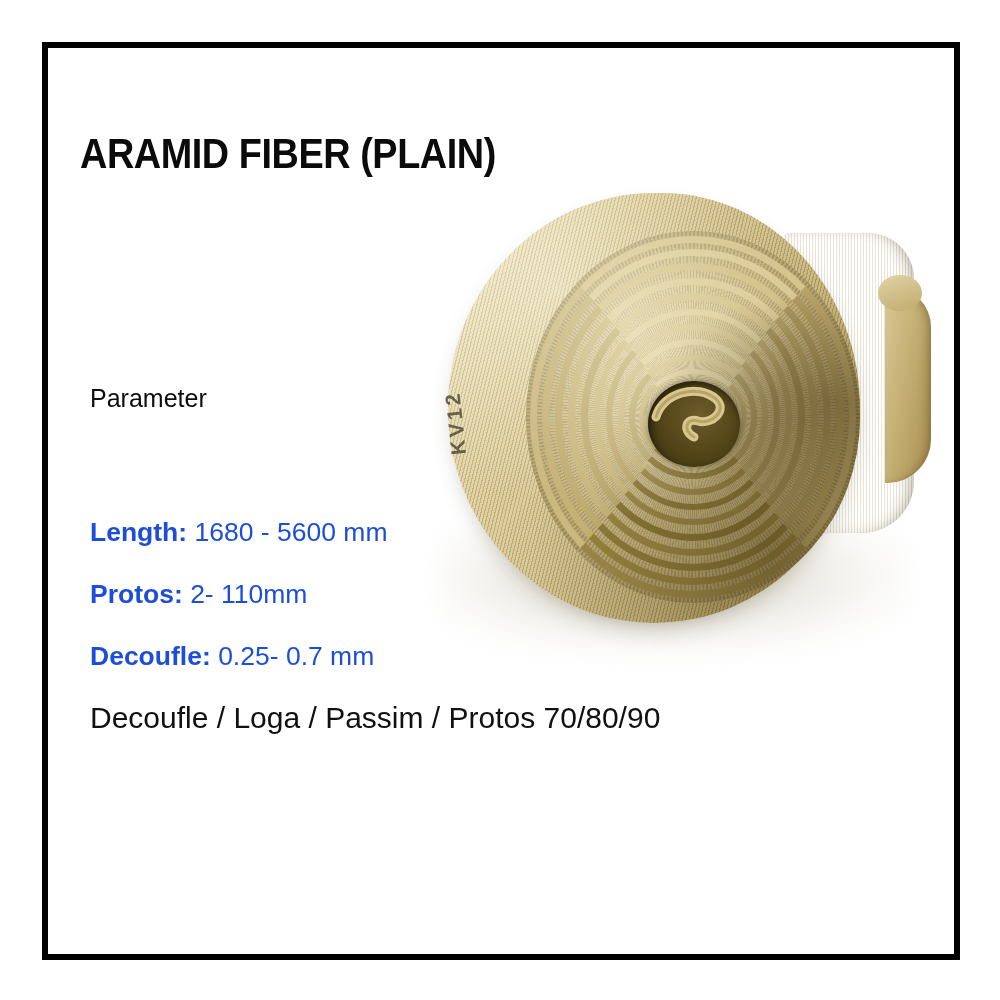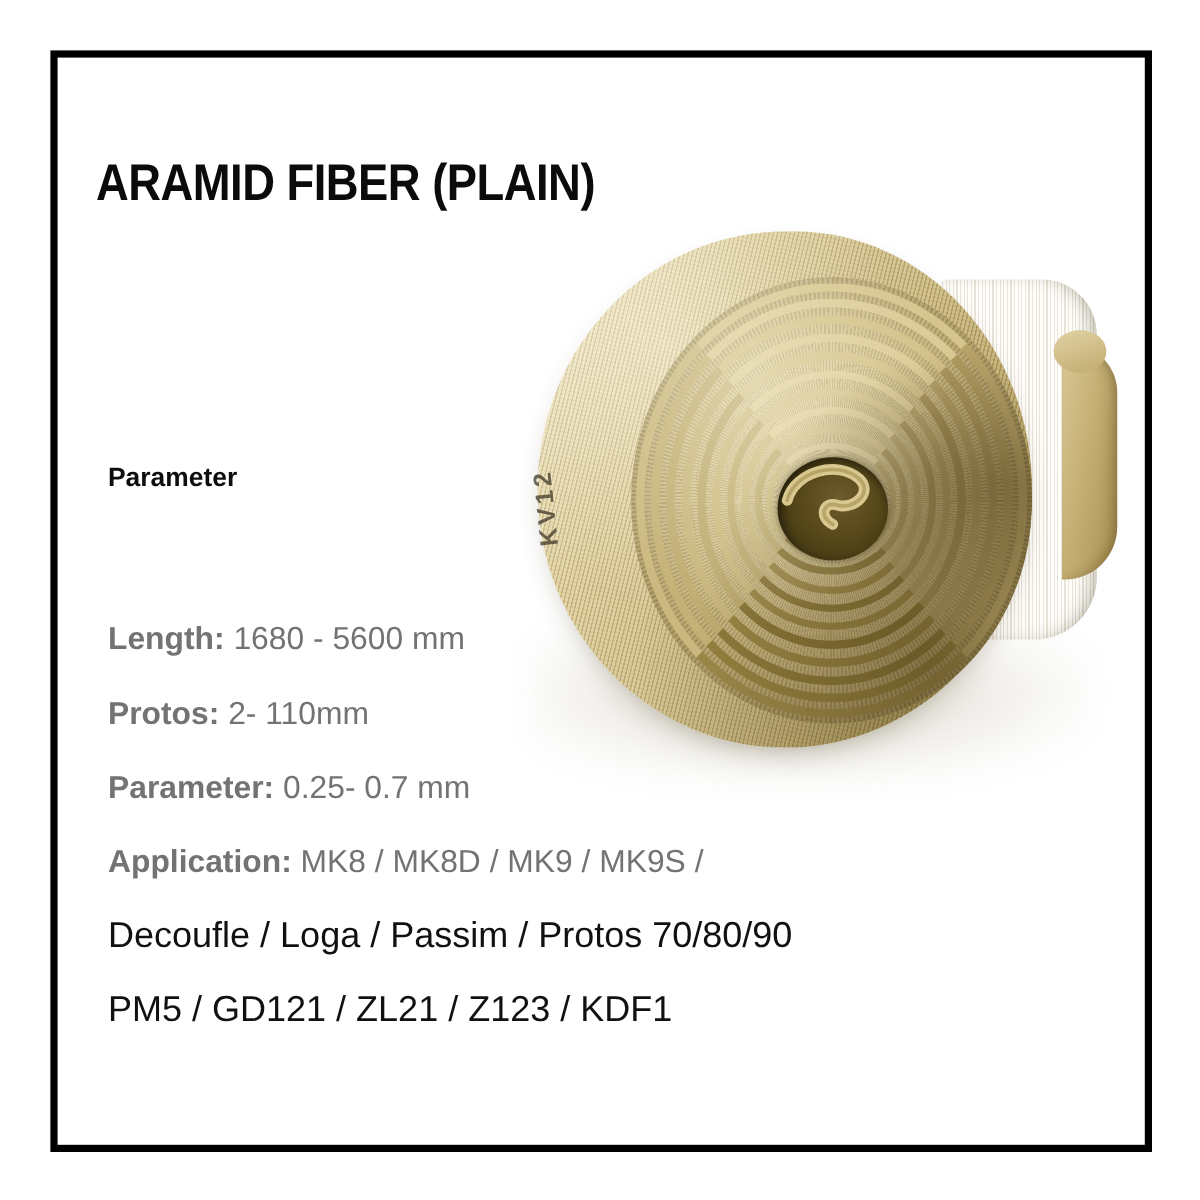--- a/index.html
+++ b/index.html
@@ -10,25 +10,25 @@
 
   #frame{position:absolute;left:42px;top:42px;width:918px;height:918px;
          border:6px solid #000000;box-sizing:border-box;background:transparent;}
 
   
   #title{position:absolute;left:80px;top:129px;font-size:43px;line-height:48px;
          font-weight:700;color:#0b0b0b;letter-spacing:-0.5px;
          font-family:"Liberation Sans Narrow","Liberation Sans",sans-serif;
          transform:scaleX(0.88);transform-origin:left center;white-space:nowrap;}
 
-  #param-head{position:absolute;left:90px;top:382px;font-size:22px;line-height:32px;
-              font-weight:700;color:#0d0d0d;}
+  #param-head{position:absolute;left:90px;top:382px;font-size:25px;line-height:32px;
+              font-weight:400;color:#0d0d0d;}
 
   #specs{position:absolute;left:90px;top:501px;width:640px;}
-  .spec-line{font-size:26.5px;line-height:62px;color:#737373;white-space:nowrap;}
+  .spec-line{font-size:26.5px;line-height:62px;color:#1d4ed8;white-space:nowrap;}
   .spec-line b{font-weight:700;}
   .cont-line{font-size:30px;line-height:62px;color:#111;white-space:nowrap;}
 
   
   #photo{position:absolute;left:430px;top:175px;width:545px;height:520px;}
 
   #shadow{position:absolute;left:10px;top:330px;width:470px;height:150px;
           background:radial-gradient(ellipse at 48% 48%,
               rgba(186,180,160,.55) 0%,
               rgba(196,190,172,.34) 38%,
@@ -189,24 +189,19 @@
   <div id="specs">
     <div class="spec-line">
       <b>Length:</b>
       <span>1680 - 5600 mm</span>
     </div>
     <div class="spec-line">
       <b>Protos:</b>
       <span>2- 110mm</span>
     </div>
     <div class="spec-line">
-      <b>Parameter:</b>
+      <b>Decoufle:</b>
       <span>0.25- 0.7 mm</span>
     </div>
-    <div class="spec-line">
-      <b>Application:</b>
-      <span>MK8 / MK8D / MK9 / MK9S /</span>
-    </div>
     <div class="cont-line">Decoufle / Loga / Passim / Protos 70/80/90</div>
-    <div class="cont-line">PM5 / GD121 / ZL21 / Z123 / KDF1</div>
   </div>
 
 </div>
 
 </body></html>

